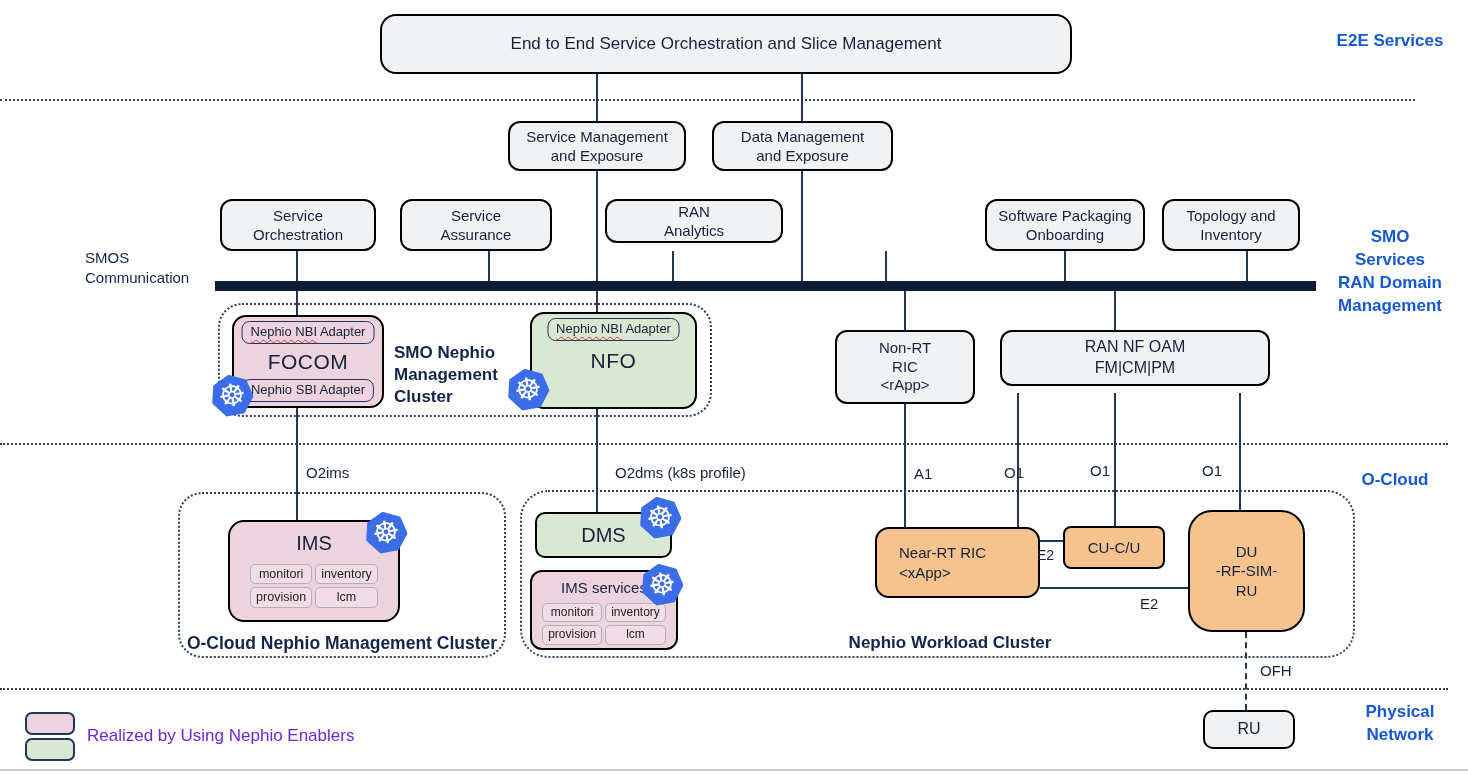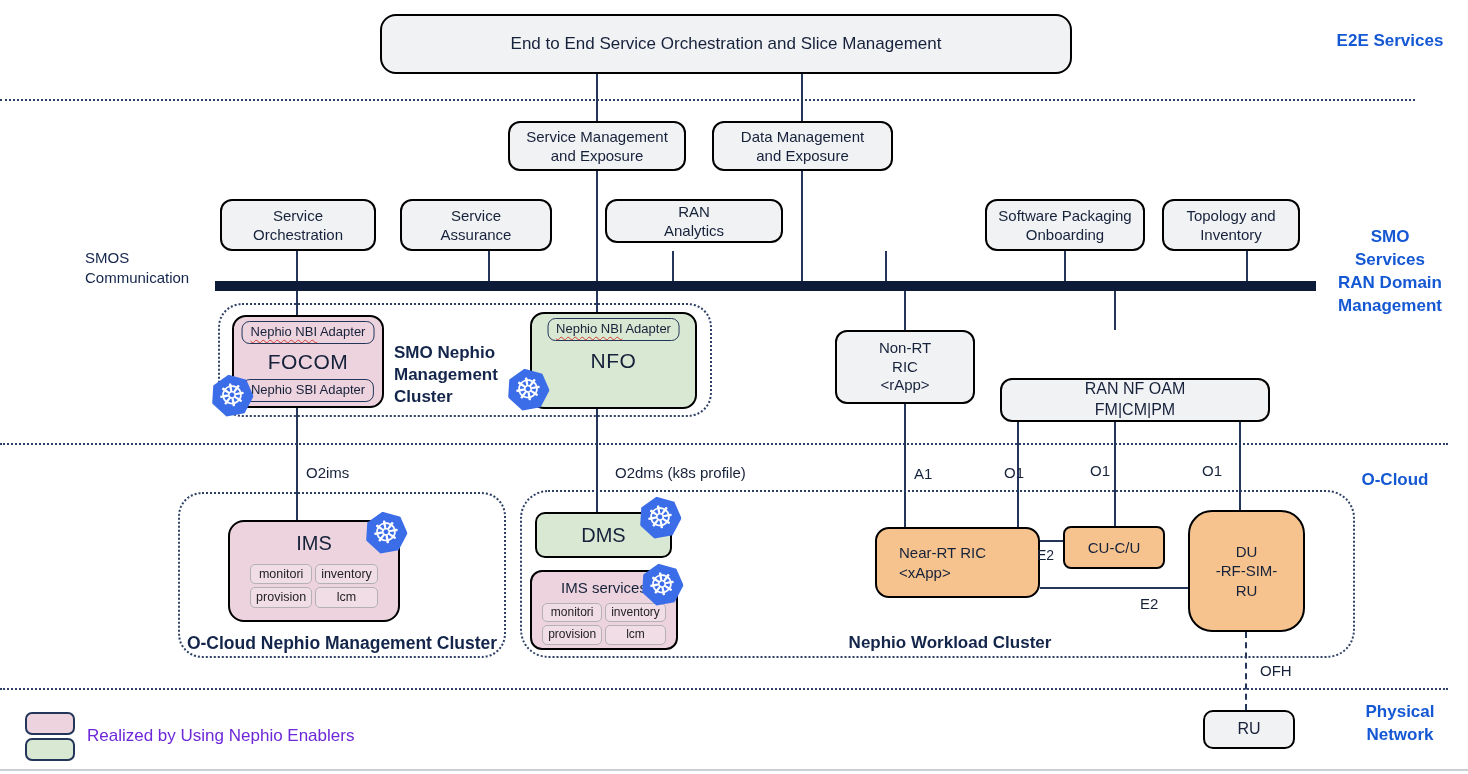--- a/index.html
+++ b/index.html
@@ -117,21 +117,21 @@
 
   <div class="box green" style="left:530px;top:312px;width:167px;height:97px;border-radius:14px;">
     <div class="adapter-pill pill-top green"><span class="sq">Nephio NBI</span><span> Adapter</span></div>
     <span class="big-title">NFO</span>
   </div>
   <div class="k8s" style="left:507px;top:368px;">☸</div>
 
   <div class="box" style="left:835px;top:330px;width:140px;height:74px;line-height:1.25;">Non-RT
 RIC
 &lt;rApp&gt;</div>
-  <div class="box" style="left:1000px;top:330px;width:270px;height:44px;font-size:16px;margin-top:48px;">RAN NF OAM
+  <div class="box" style="left:1000px;top:330px;width:270px;height:56px;font-size:16px;">RAN NF OAM
 FM|CM|PM</div>
 
   <div class="vline" style="left:296px;top:408px;height:112px;"></div>
   <div class="vline" style="left:596px;top:409px;height:103px;"></div>
   <div class="vline" style="left:904px;top:404px;height:123px;"></div>
   <div class="vline" style="left:1017px;top:393px;height:134px;"></div>
   <div class="vline" style="left:1114px;top:393px;height:133px;"></div>
   <div class="vline" style="left:1239px;top:393px;height:117px;"></div>
 
   <div class="iface" style="left:306px;top:464px;">O2ims</div>

